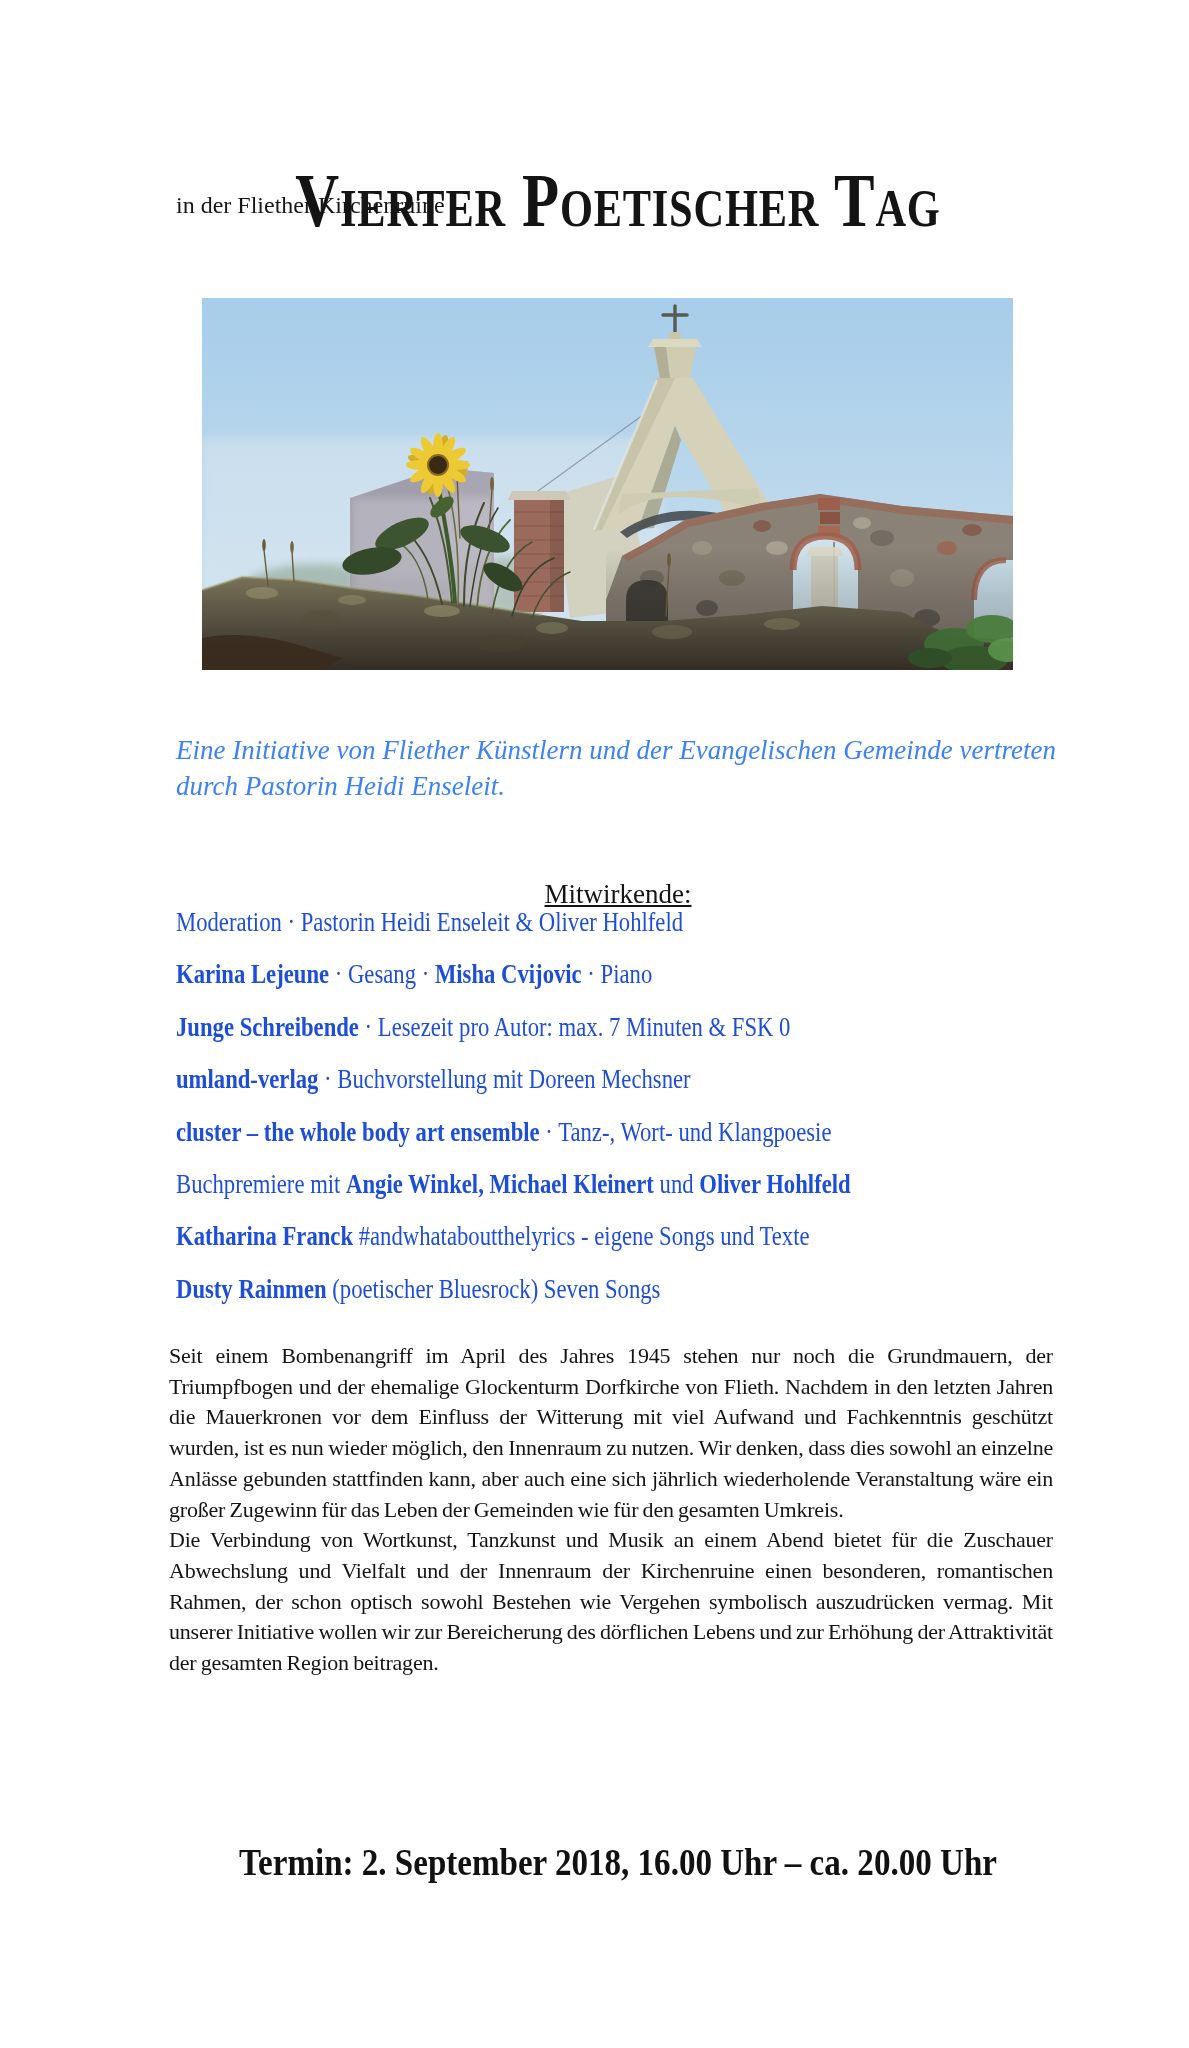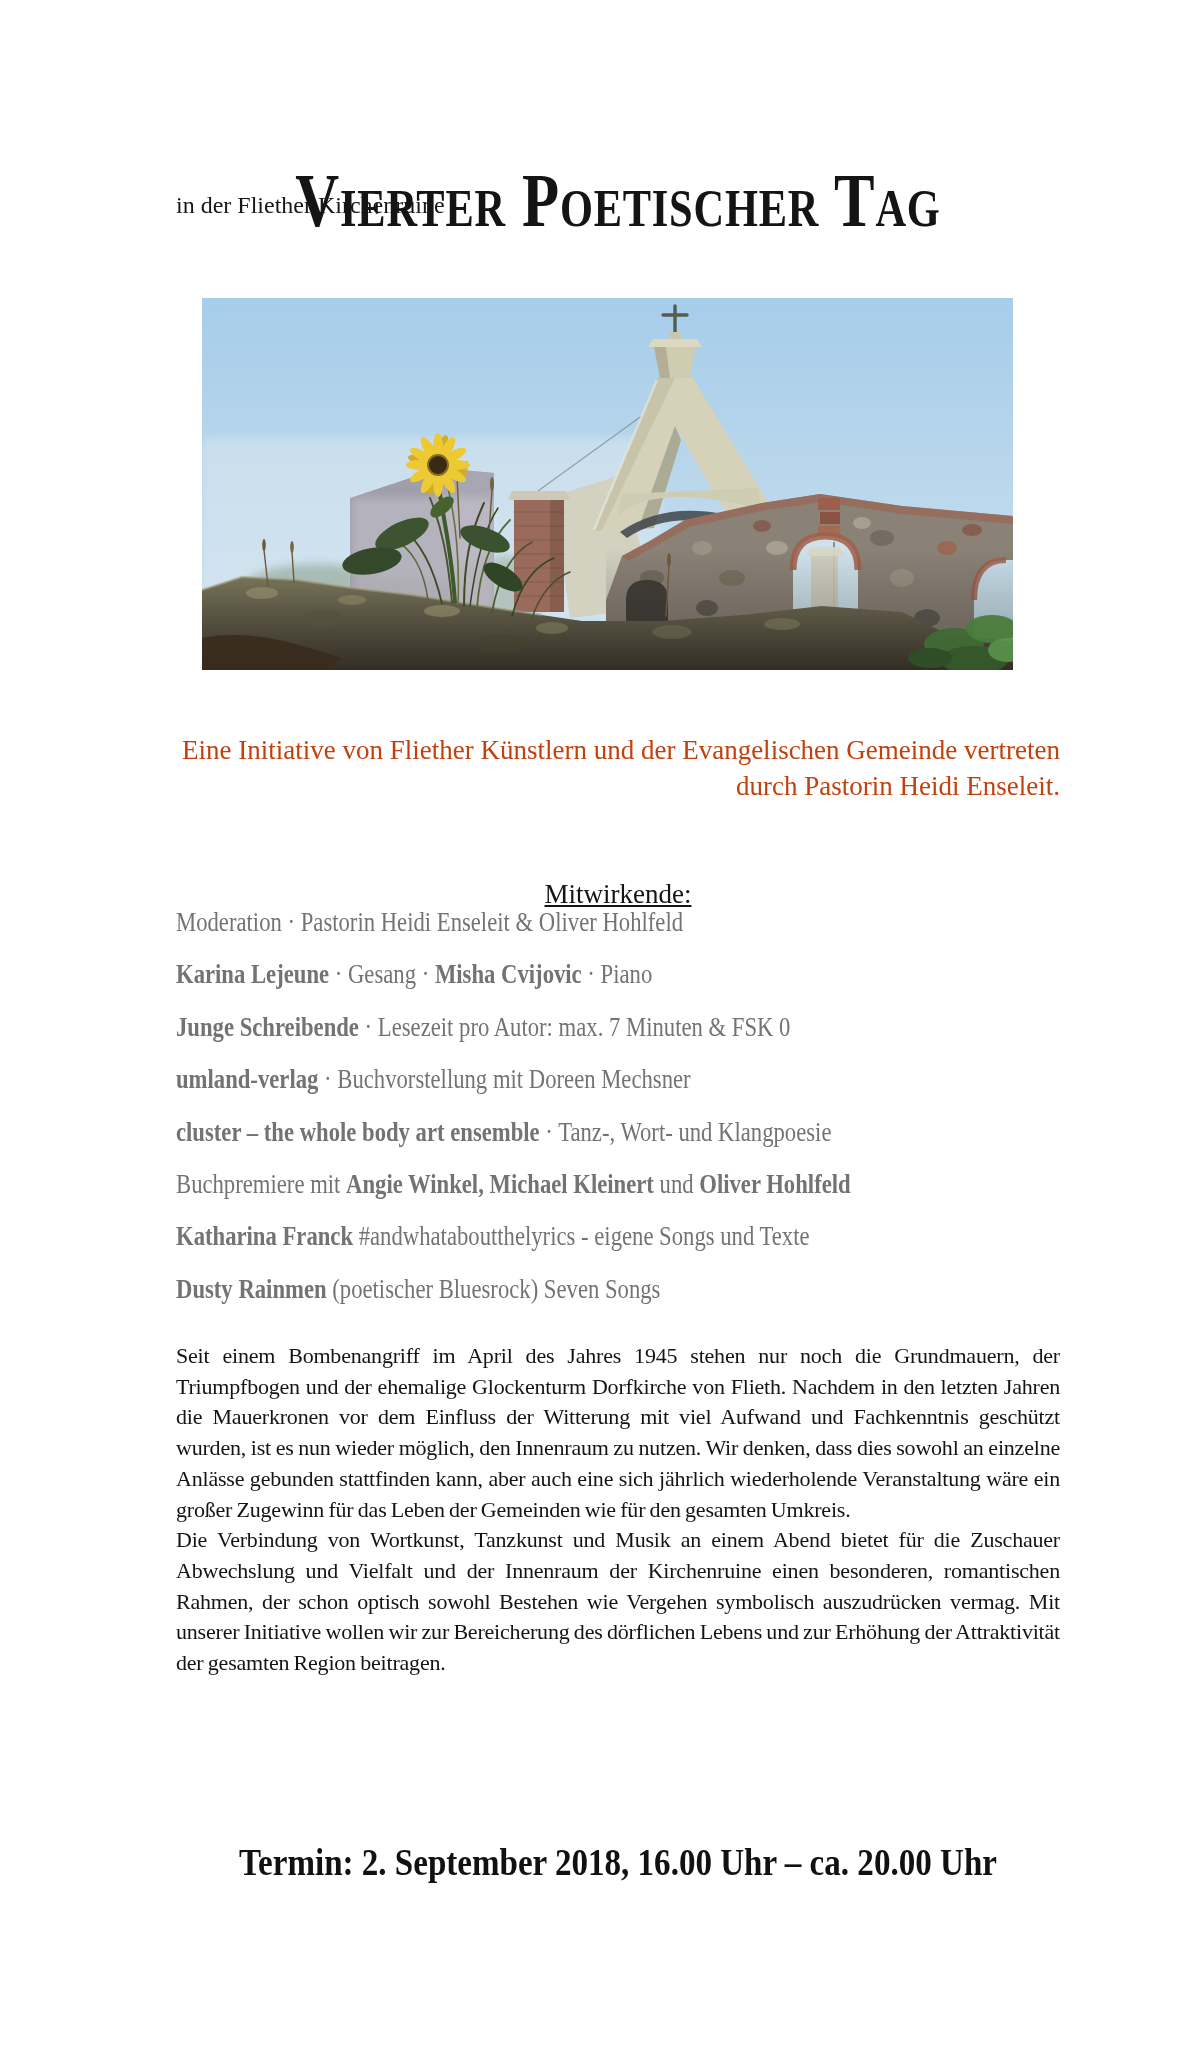--- a/index.html
+++ b/index.html
@@ -17,38 +17,38 @@
   }
   .subtitle{
     top:191px;left:176px;width:884px;
     font-size:24px;line-height:1.2;color:#161616;
   }
   .photo{
     top:298px;left:202px;width:811px;height:372px;margin:0;padding:0;display:block;
   }
   .photo svg{display:block;width:811px;height:372px;}
   .caption{
-    top:705px;left:176px;width:884px;text-align:right;
-    font-size:27px;line-height:36px;color:#c2410c;
+    top:705px;left:176px;width:884px;text-align:left;
+    font-style:italic;font-size:27px;line-height:36px;color:#3b82f6;
   }
   .mitwirkende{
     top:845px;left:176px;width:884px;text-align:center;
     font-size:27px;text-decoration:underline;color:#141414;margin-top:34px;
   }
   .participants{
     top:896px;left:176px;width:1000px;
-    font-size:27px;color:#737373;
+    font-size:27px;color:#1d4ed8;
   }
   .p-item{
     line-height:52.4px;white-space:nowrap;
     transform:scaleX(0.84);transform-origin:0 50%;
   }
   .p-item .b{font-weight:bold;}
   .body-text{
-    top:1341px;left:176px;width:884px;
+    top:1341px;left:169px;width:884px;
     font-size:22px;line-height:30.7px;text-align:justify;
     letter-spacing:-0.2px;word-spacing:-1px;color:#141414;
   }
   .body-text p{margin:0;padding:0;}
   .termin{
     top:1840px;left:176px;width:884px;text-align:center;
     font-weight:bold;font-size:38px;white-space:nowrap;
     transform:scaleX(0.87);transform-origin:50% 0;color:#111;
   }
 </style>

